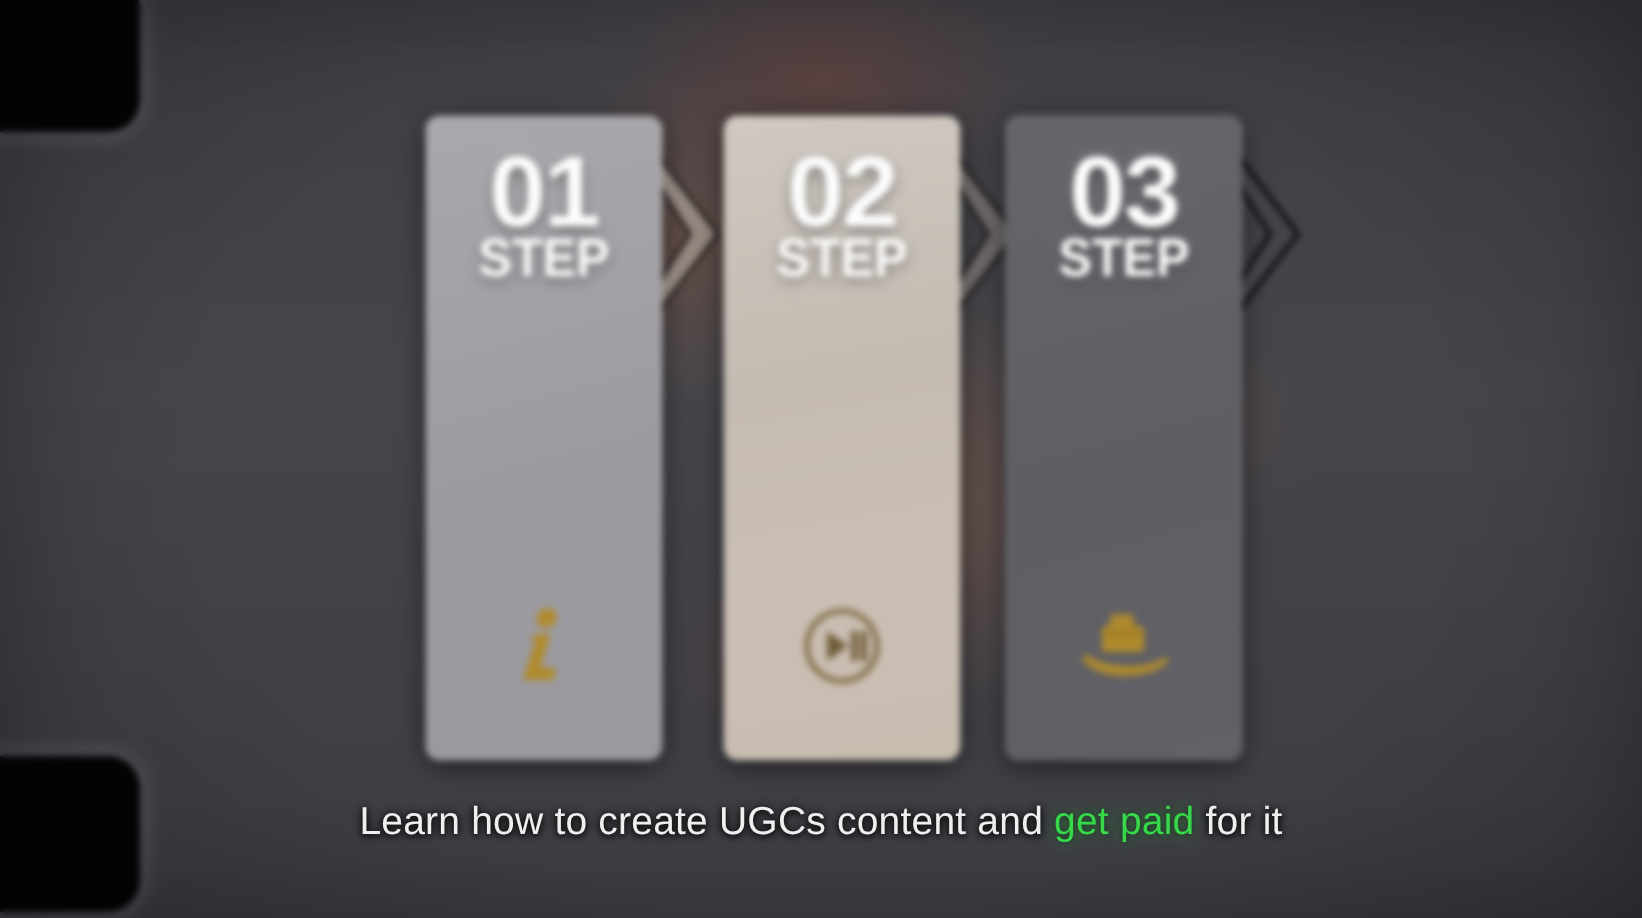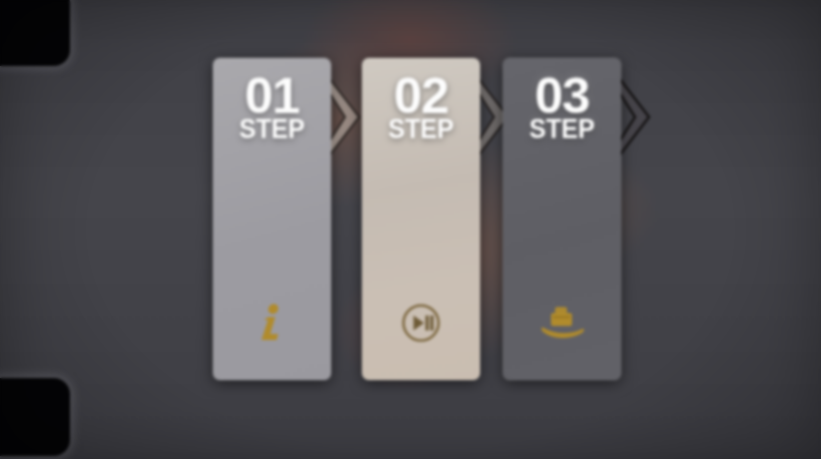--- a/index.html
+++ b/index.html
@@ -213,14 +213,15 @@
         </div>
       </div>
     </div>
 
   </div>
 
   <div id="blurlayer"></div>
   <div id="vignette"></div>
   <div id="softfocus"></div>
 
+  <div id="caption"><span>Learn how to create UGCs content and </span><span class="hl">get paid</span><span> for it</span></div>
 
 </div>
 
 </body></html>

